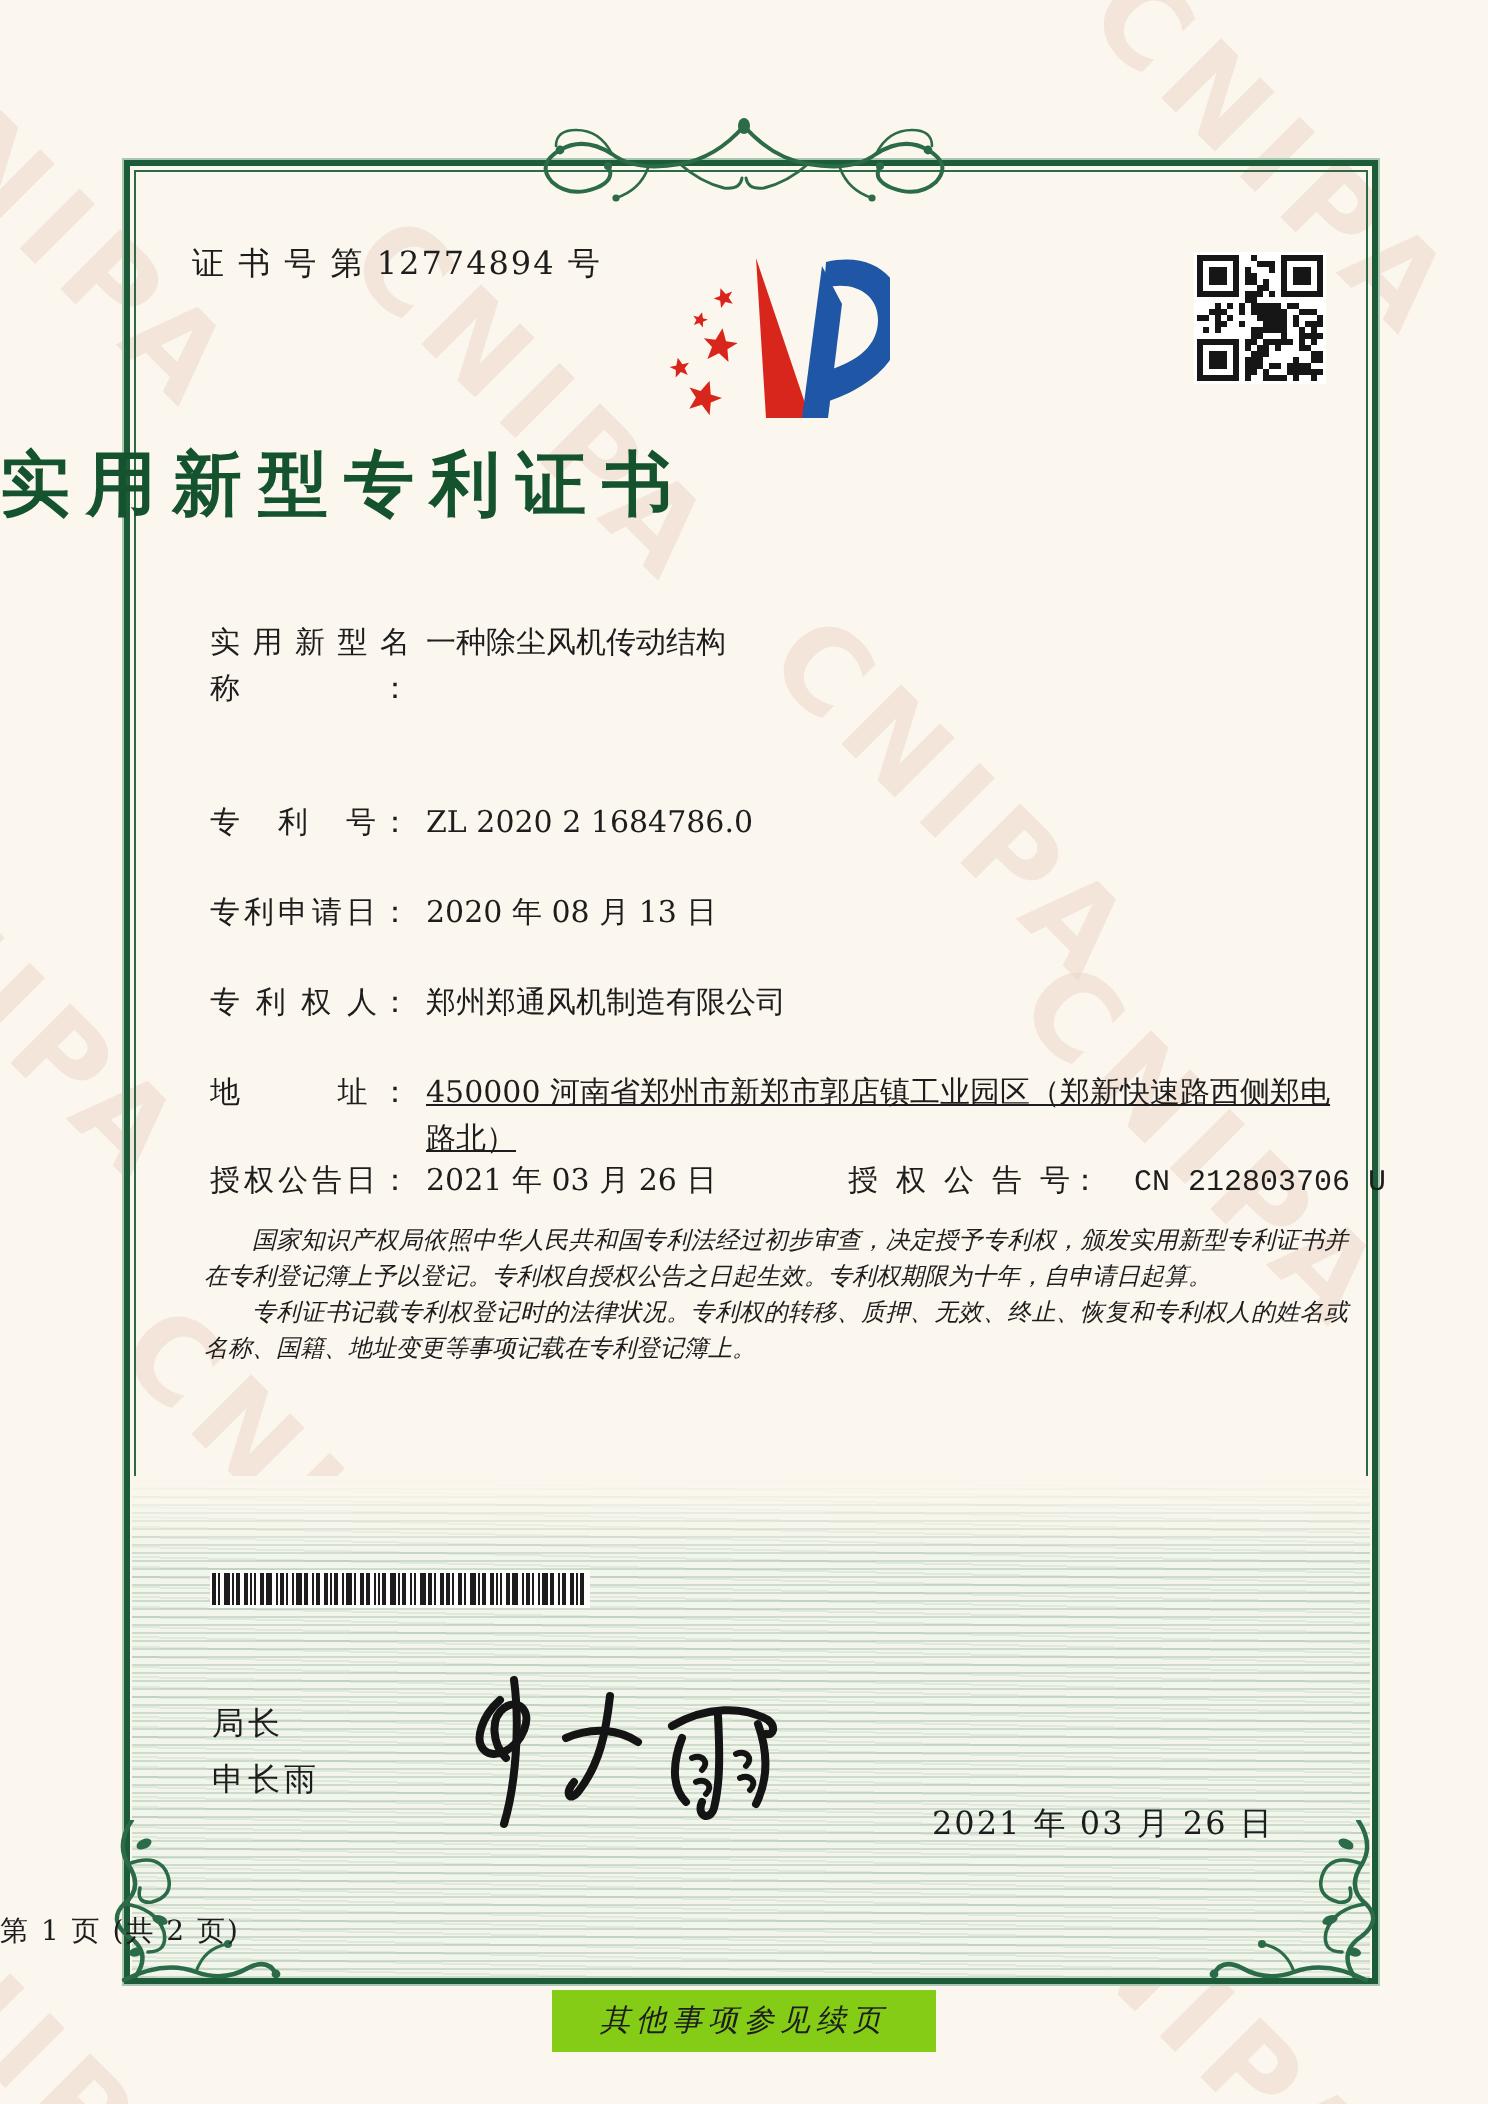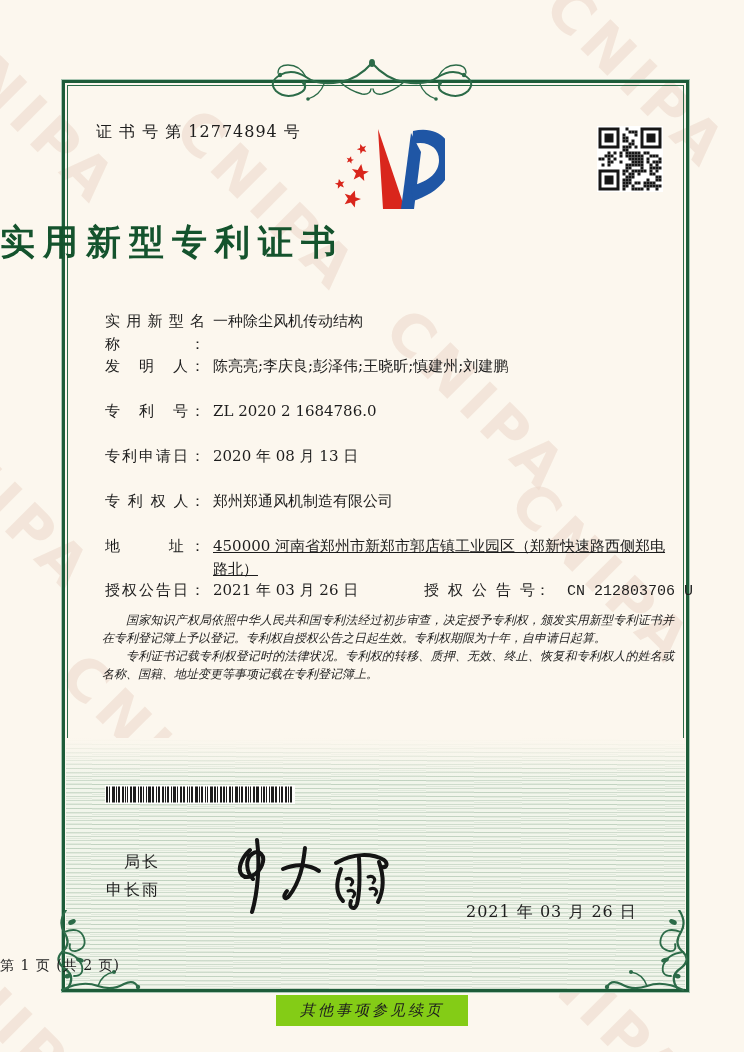--- a/index.html
+++ b/index.html
@@ -48,21 +48,21 @@
   .grantrow .gn{position:absolute;left:424px;font-family:Liberation Mono, monospace;}
   .grantrow .gn .val{margin-left:8px;}
 
   .body-text{position:absolute;left:102px;top:611px;width:572px;
              font-size:12px;line-height:18px;text-align:justify;
              font-style:italic;}
   .body-text p{margin:0;text-indent:2em;}
 
   .barcode{position:absolute;left:105px;top:785px;width:190px;height:19px;}
 
-  .director{position:absolute;left:106px;top:848px;font-size:16px;letter-spacing:2px;line-height:28px;text-align:right;}
+  .director{position:absolute;left:106px;top:848px;font-size:16px;letter-spacing:2px;line-height:28px;}
   .signature{position:absolute;left:212px;top:834px;width:198px;height:86px;}
   .signdate{position:absolute;left:466px;top:902px;font-size:16px;letter-spacing:1px;}
 
   .pageinfo{position:absolute;left:0;top:957px;width:744px;text-align:left;
             font-size:14px;letter-spacing:1px;}
 
   .footnote{position:absolute;left:50%;top:995px;transform:translateX(-50%);
             background:#84cc16;padding:6px 24px;font-size:15px;font-style:italic;
             letter-spacing:3px;white-space:nowrap;}
 
@@ -308,24 +308,20 @@
       <use href="#st" transform="translate(52,79) scale(0.95) rotate(18)"></use>
     </g>
   </svg>
 
   <div class="title">实用新型专利证书</div>
 
   <div class="fieldrow row-0">
     <span class="lab">实用新型名称：</span>
     <span class="val">一种除尘风机传动结构</span>
   </div>
-  <div class="fieldrow row-1">
-    <span class="lab">发　明　人：</span>
-    <span class="val">陈亮亮;李庆良;彭泽伟;王晓昕;慎建州;刘建鹏</span>
-  </div>
   <div class="fieldrow row-2">
     <span class="lab">专　利　号：</span>
     <span class="val">ZL 2020 2 1684786.0</span>
   </div>
   <div class="fieldrow row-3">
     <span class="lab">专利申请日：</span>
     <span class="val">2020 年 08 月 13 日</span>
   </div>
   <div class="fieldrow row-4">
     <span class="lab">专 利 权 人：</span>

